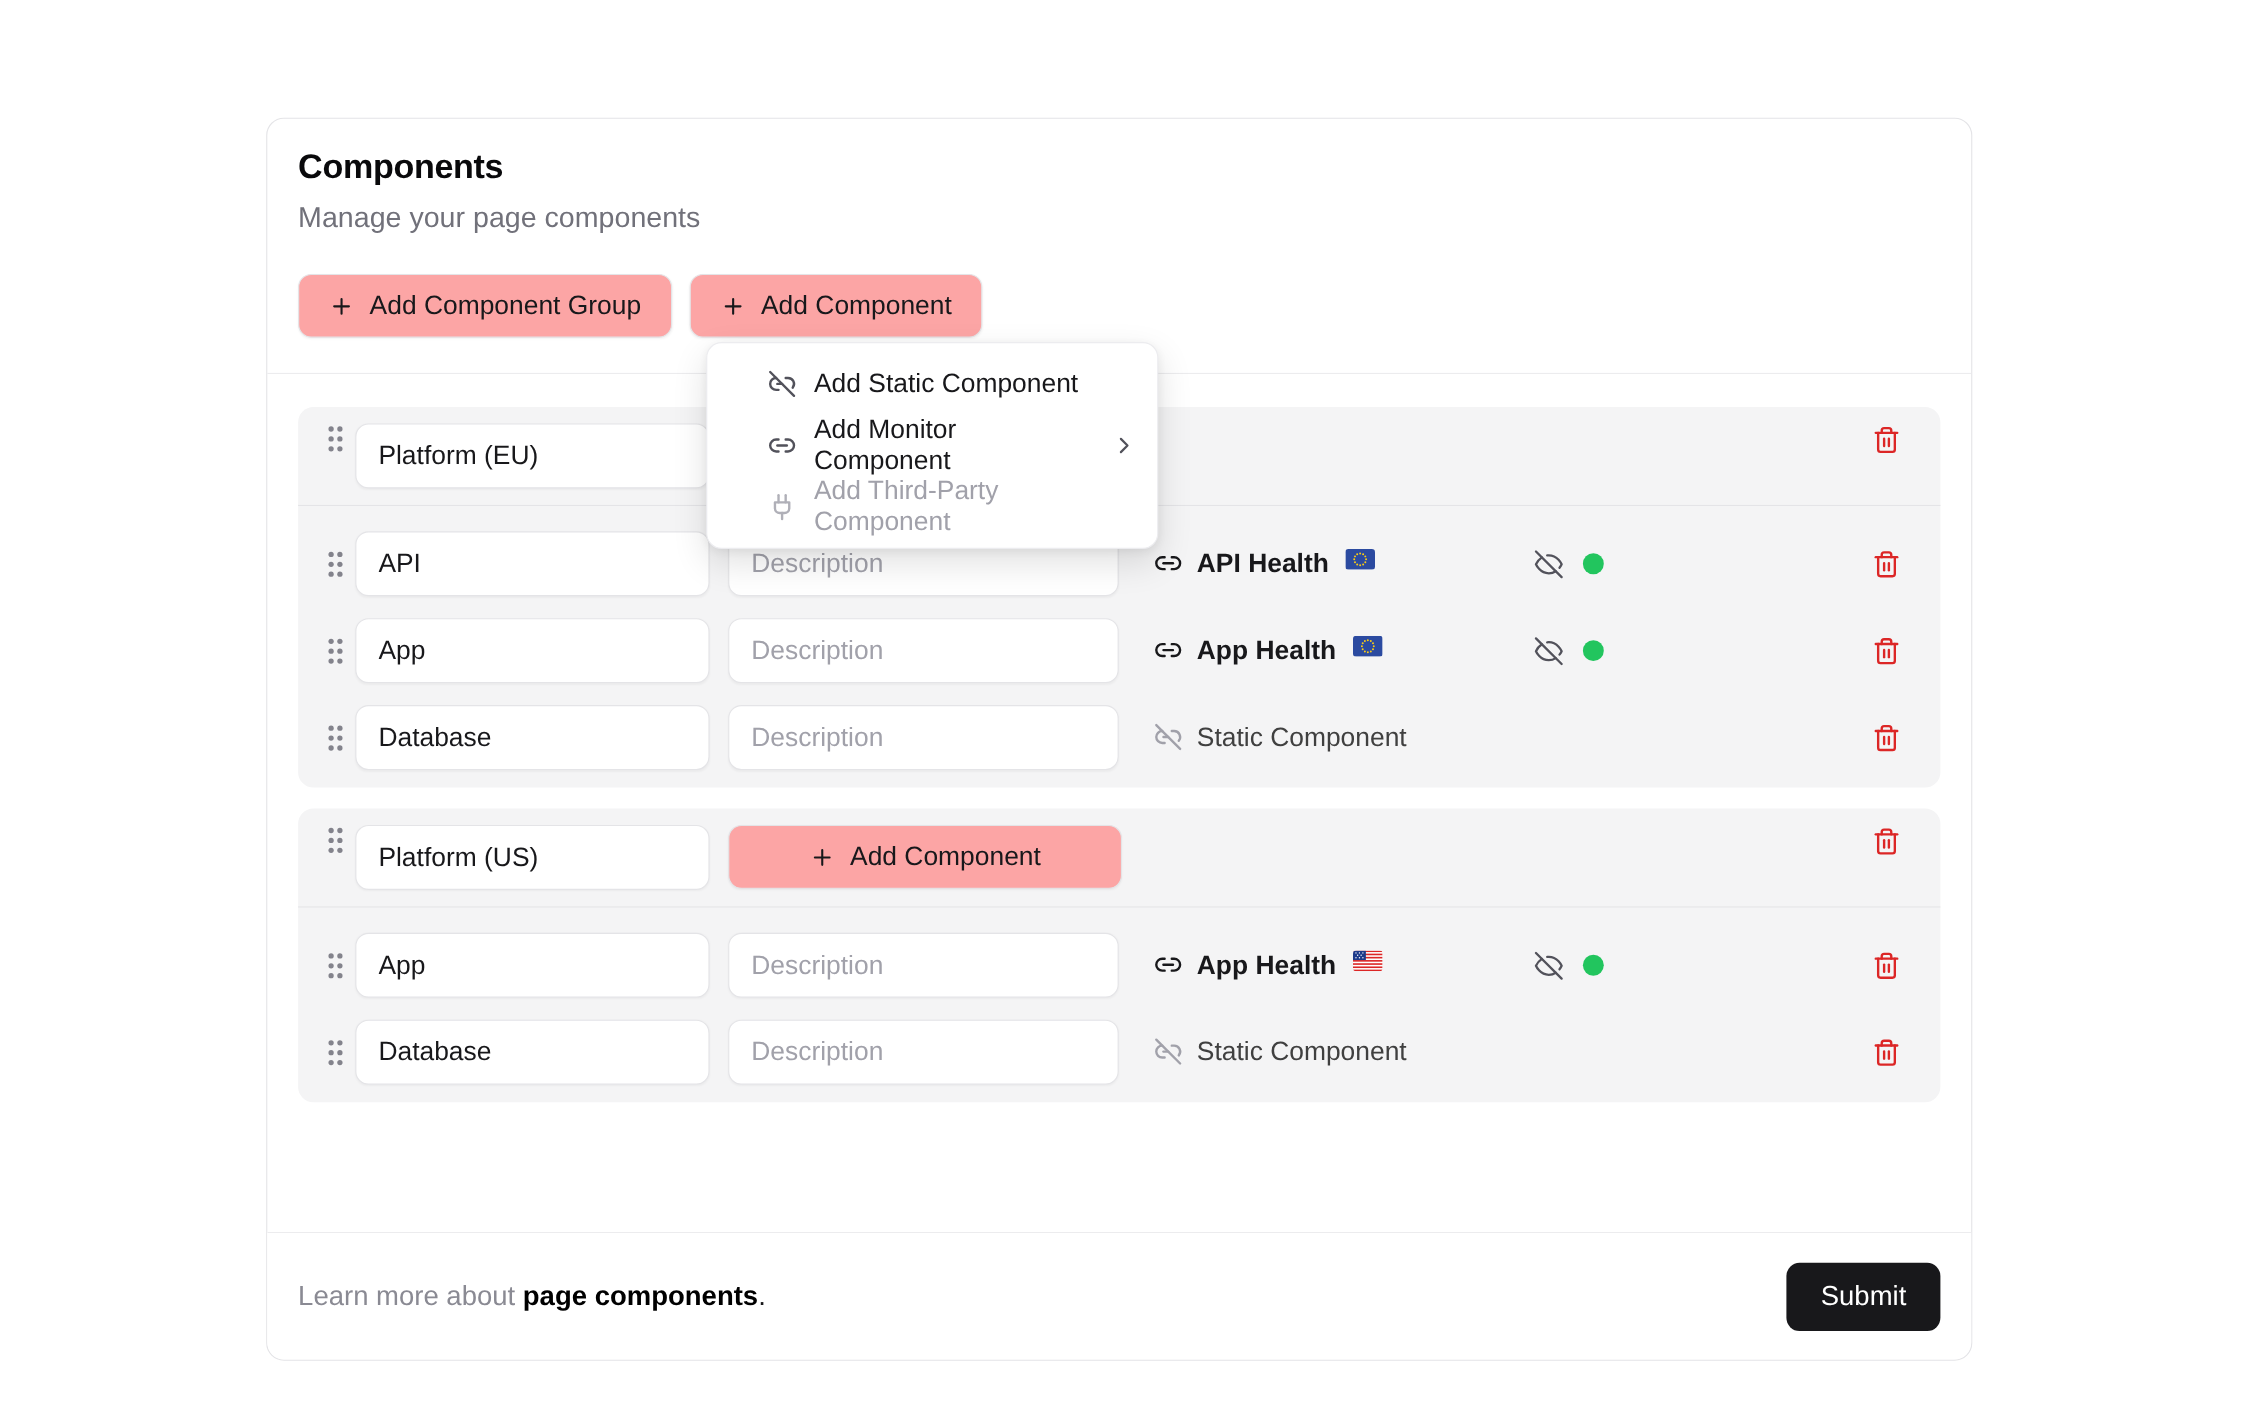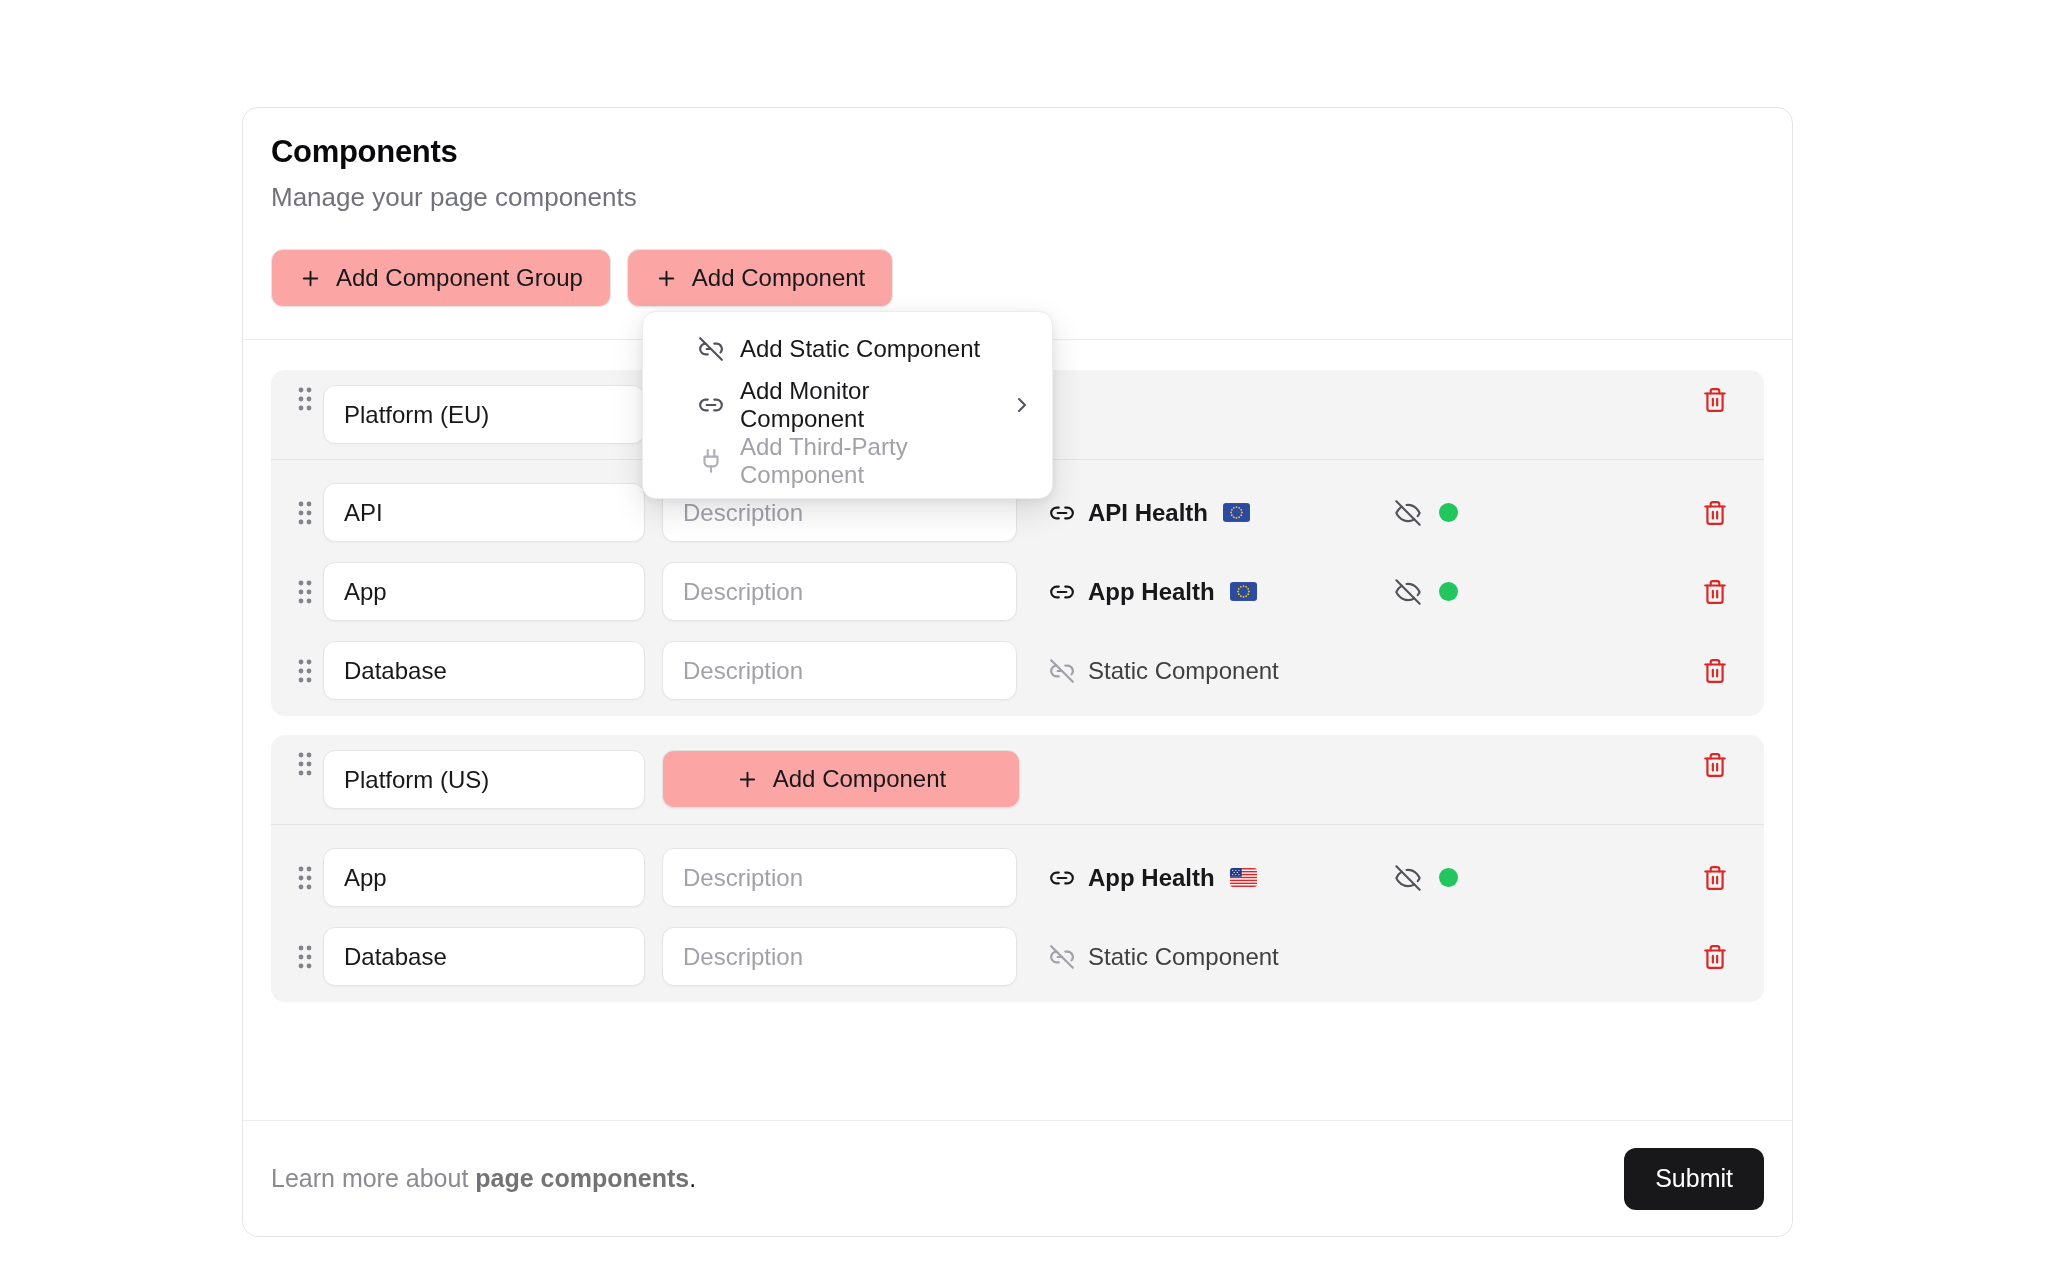--- a/index.html
+++ b/index.html
@@ -34,21 +34,21 @@
           display:flex; align-items:center; cursor:grab; }
 
   .text-input { height:59px; background:#fff; border:1px solid #e4e4e7; border-radius:12px;
                 padding:0 20px; font-size:24px; font-family:inherit; color:#18181b;
                 box-shadow:0 1px 2px rgba(0,0,0,.04); outline:none; }
   .text-input::placeholder { color:#a1a1aa; }
   .name-input { width:322px; flex:none; }
   .desc-input { width:355px; margin-left:17px; flex:none; }
   .group-add-btn { margin-left:17px; width:358px; flex:none; }
 
-  .link-cell { display:flex; align-items:center; gap:13px; margin-left:32px; width:345px;
+  .link-cell { display:flex; gap:13px; margin-left:32px; width:345px;
                font-size:24px; font-weight:600; color:#18181b; flex:none; }
   .link-cell .cell-icon { display:flex; color:#18181b; flex:none; }
   .link-cell.static { color:#404040; font-weight:400; }
   .link-cell.static .cell-icon { color:#a1a1aa; }
   .flag { display:inline-flex; width:27px; height:19px; border-radius:3px; overflow:hidden;
           margin-left:2px; flex:none; }
 
   .vis-cell { display:flex; align-items:center; gap:17px; }
   .eye-btn { display:flex; color:#52525b; background:none; border:none; cursor:pointer; padding:0; }
   .dot { width:19px; height:19px; border-radius:50%; background:#22c55e; }
@@ -65,21 +65,21 @@
   .menu-item .mi-icon { display:flex; color:#52525b; flex:none; }
   .menu-item.disabled { color:#a1a1aa; cursor:default; }
   .menu-item.disabled .mi-icon { color:#b0b0b8; }
   .menu-item .chevron { margin-left:auto; display:flex; color:#52525b; }
 
   .card-footer { position:absolute; left:0; right:0; bottom:0; height:116px;
                  border-top:1px solid #ececee; display:flex; align-items:center;
                  justify-content:space-between; padding:0 28px;
                  border-radius:0 0 16px 16px; background:#fff; }
   .learn { font-size:25px; color:#8a8a93; }
-  .learn b { color:#737373; font-weight:700;text-align:right; }
+  .learn b { color:#000000; font-weight:700;text-align:right; }
   .learn .suffix { color:#18181b; }
   .submit-btn { height:62px; padding:0 31px; background:#18181b; color:#fff; border:none;
                 border-radius:12px; font-size:25px; font-weight:500; font-family:inherit; cursor:pointer; }
 </style>
 </head>
 <body>
 
 <svg width="0" height="0" style="position:absolute">
   <defs>
     <g id="i-grip" fill="currentColor">

